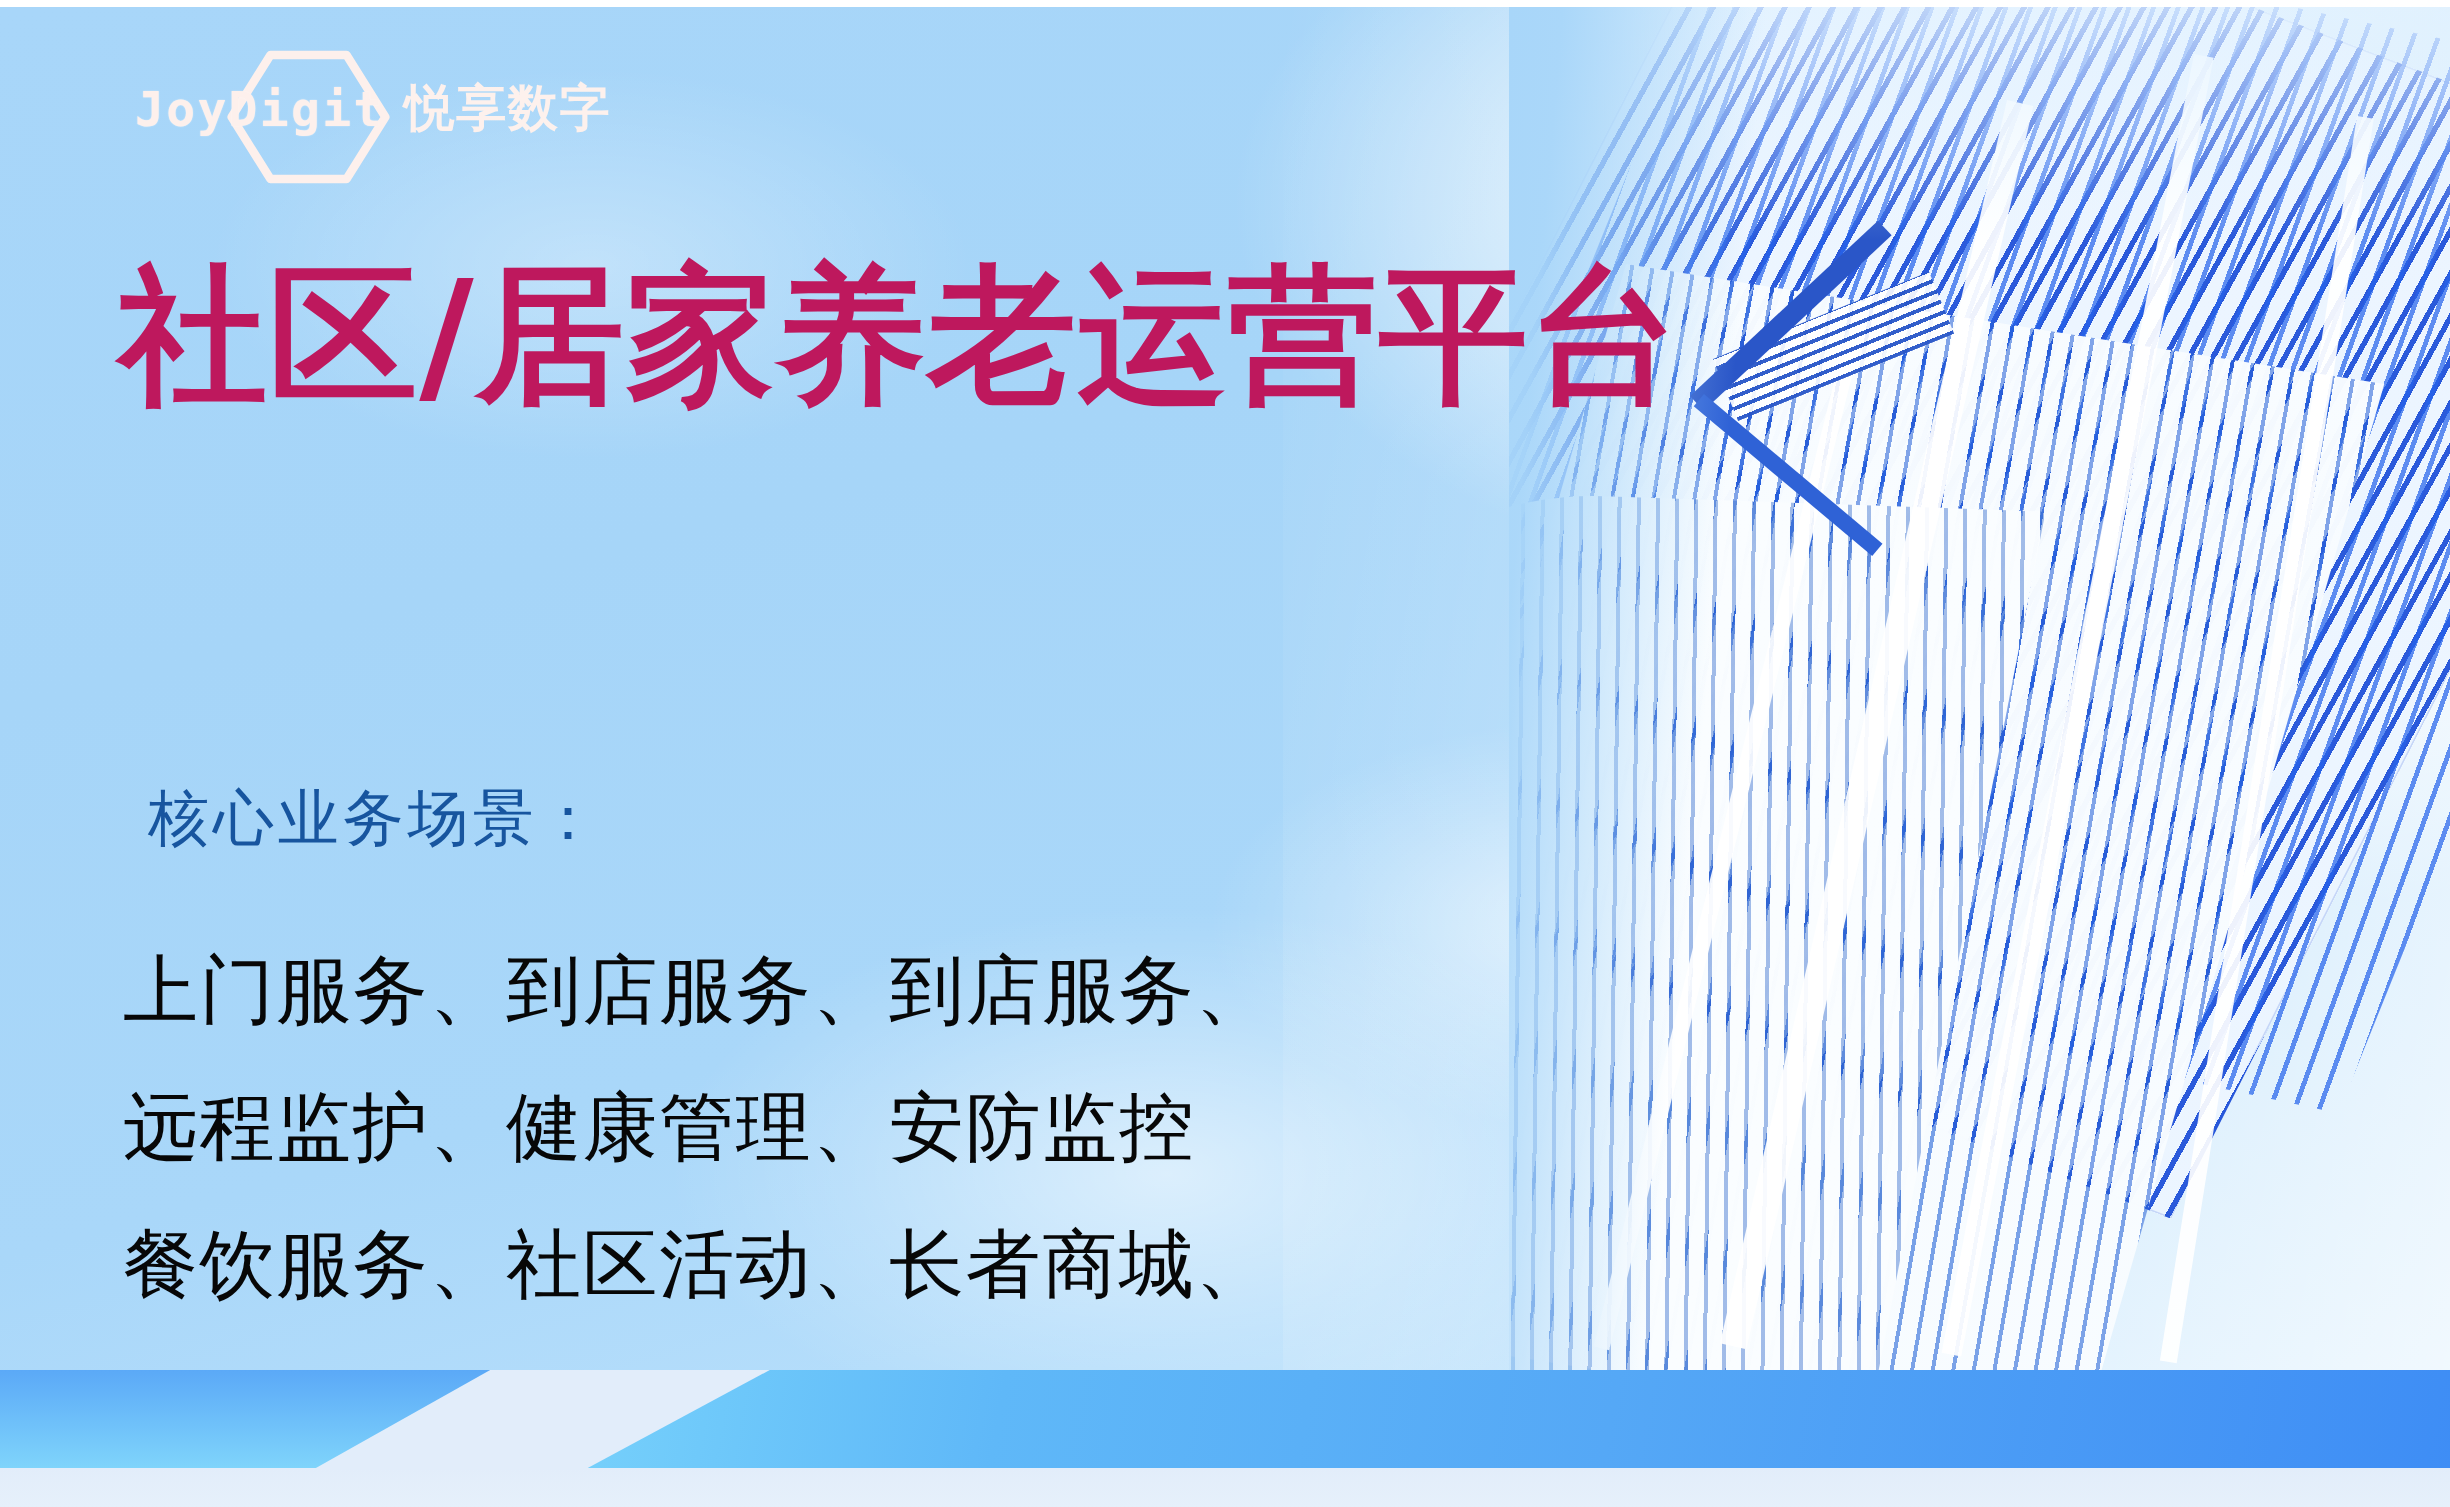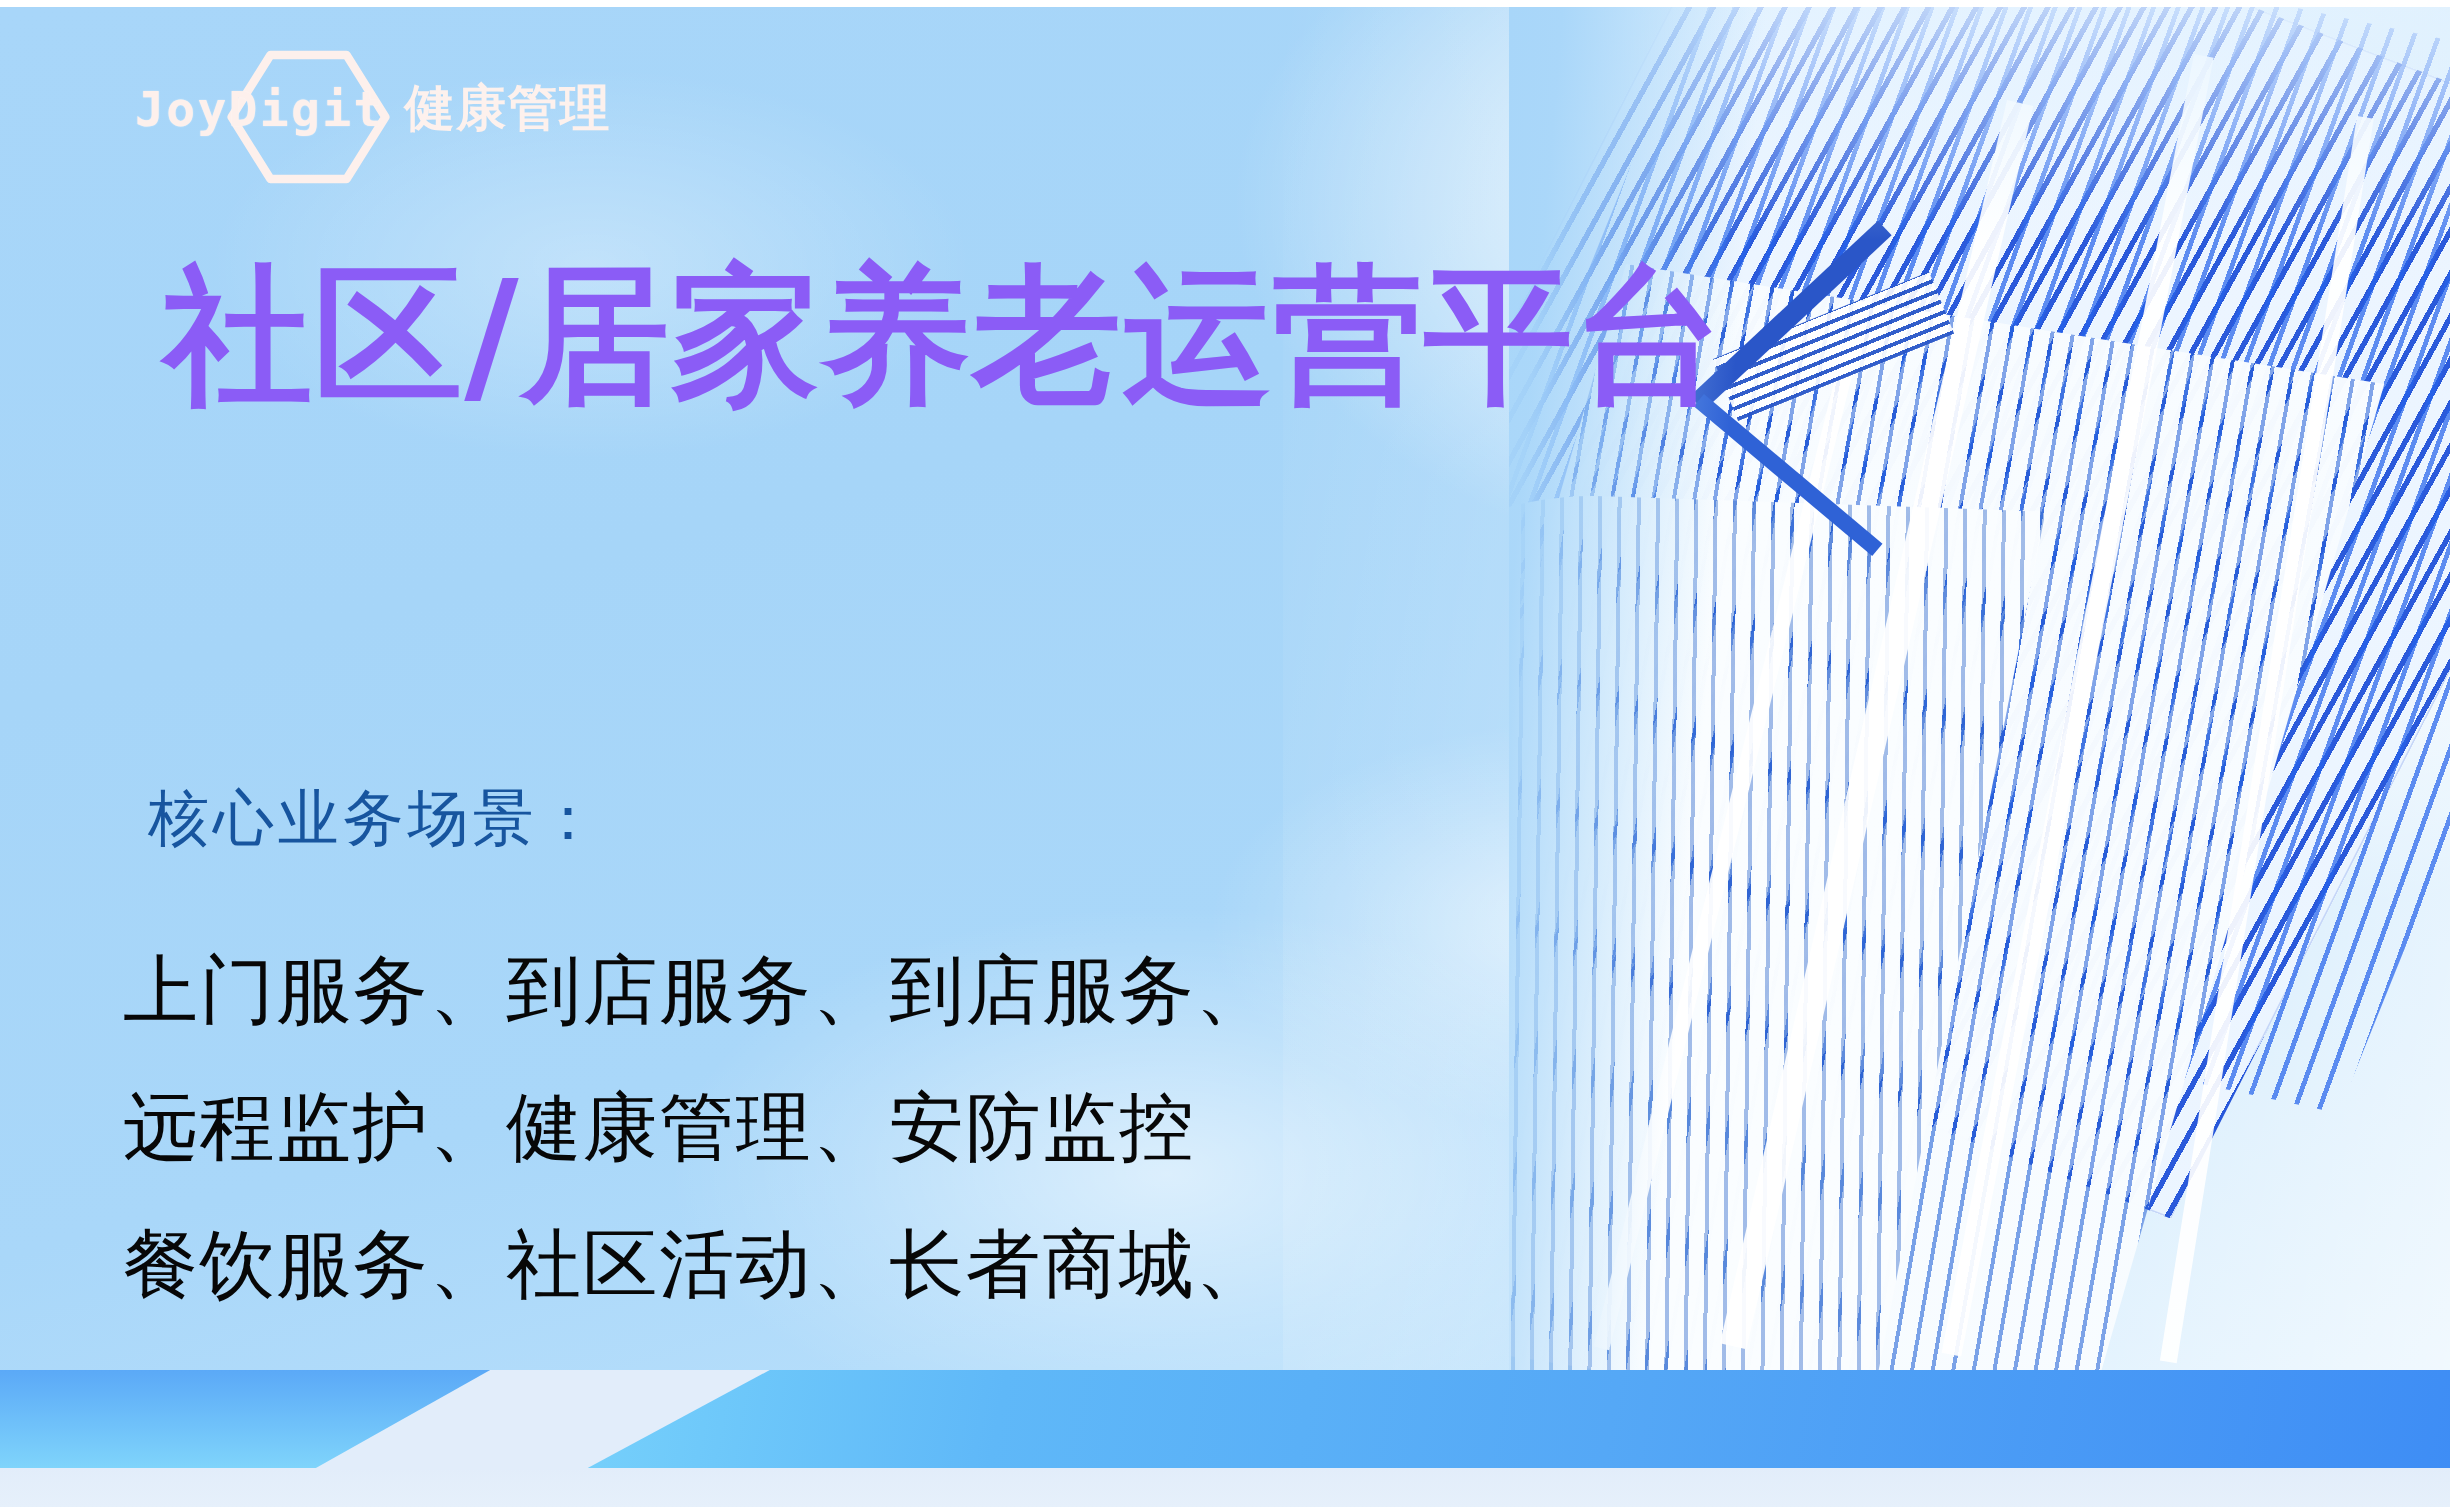--- a/index.html
+++ b/index.html
@@ -148,23 +148,22 @@
     font-size:50px; font-weight:900; letter-spacing:1.6px;
     color:#FDF1ED;
     white-space:nowrap;
   }
 
   
   .title {
     position:absolute; left:118px; top:261px;
     font-family:"DejaVu Sans","Liberation Sans",sans-serif;
     font-size:149px; font-weight:900; letter-spacing:1.6px;
-    color:#8b5cf6; line-height:1.0; white-space:nowrap;
+    color:#be185d; line-height:1.0; white-space:nowrap;
     z-index:40;
-    margin-left:45px;
   }
 
   
   .section-head {
     position:absolute; left:148px; top:778px;
     font-family:"DejaVu Sans","Liberation Sans",sans-serif;
     font-size:61px; font-weight:400; letter-spacing:3.9px;
     color:#17559F; white-space:nowrap;
     z-index:40;
   }
@@ -237,21 +236,21 @@
     <div class="parapet"></div>
     <div class="parapet2"></div>
     <div class="building-fade"></div>
   </div>
 
   <div class="logo">
     <svg class="logo-hex" viewBox="0 0 210 172">
       <polygon points="56,6 154,6 204,86 154,166 56,166 6,86" fill="none" stroke="#FDF0EC" stroke-width="11" stroke-linejoin="round"></polygon>
     </svg>
     <span class="logo-text">JoyDigit</span>
-    <span class="logo-cn">健康管理</span>
+    <span class="logo-cn">悦享数字</span>
   </div>
 
   <div class="title">社区/居家养老运营平台</div>
 
   <div class="section-head">核心业务场景：</div>
 
   <div class="body-lines">
     <div class="body-line">上门服务、到店服务、到店服务、</div>
     <div class="body-line">远程监护、健康管理、安防监控</div>
     <div class="body-line">餐饮服务、社区活动、长者商城、</div>

